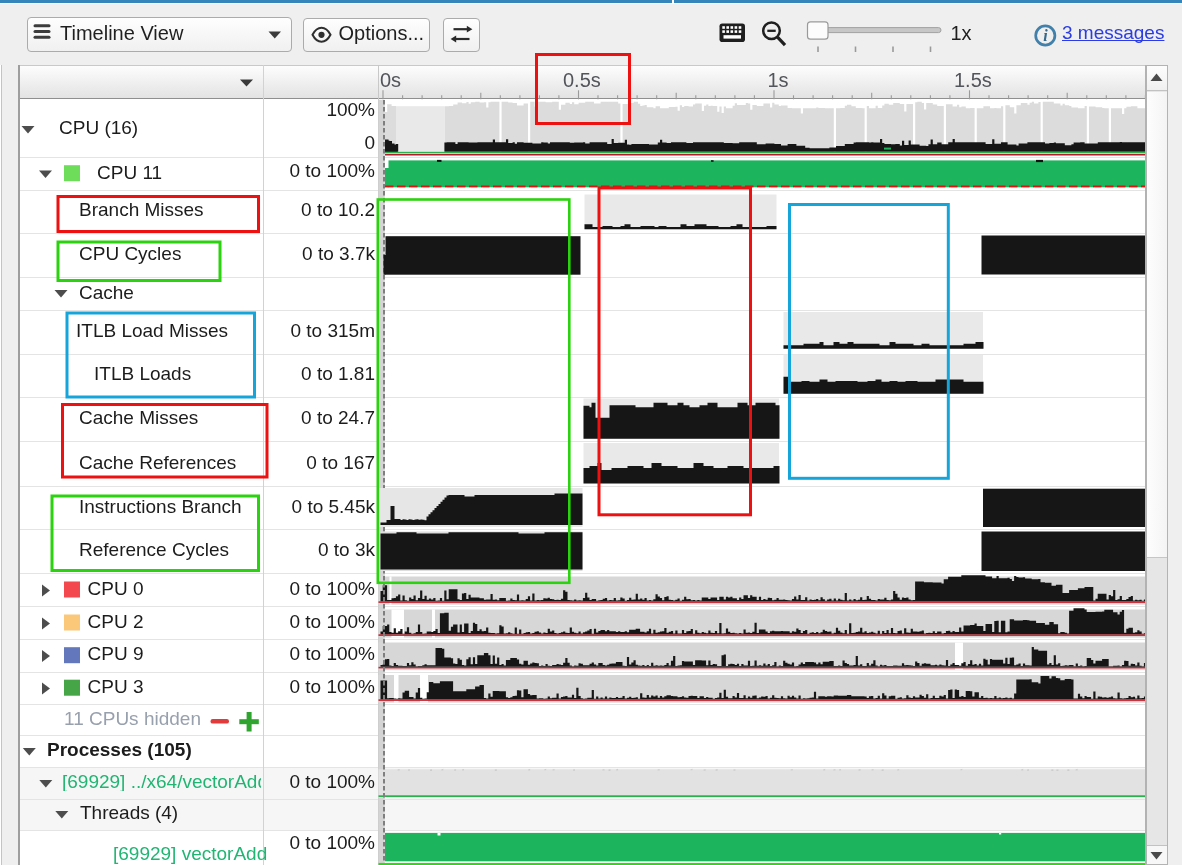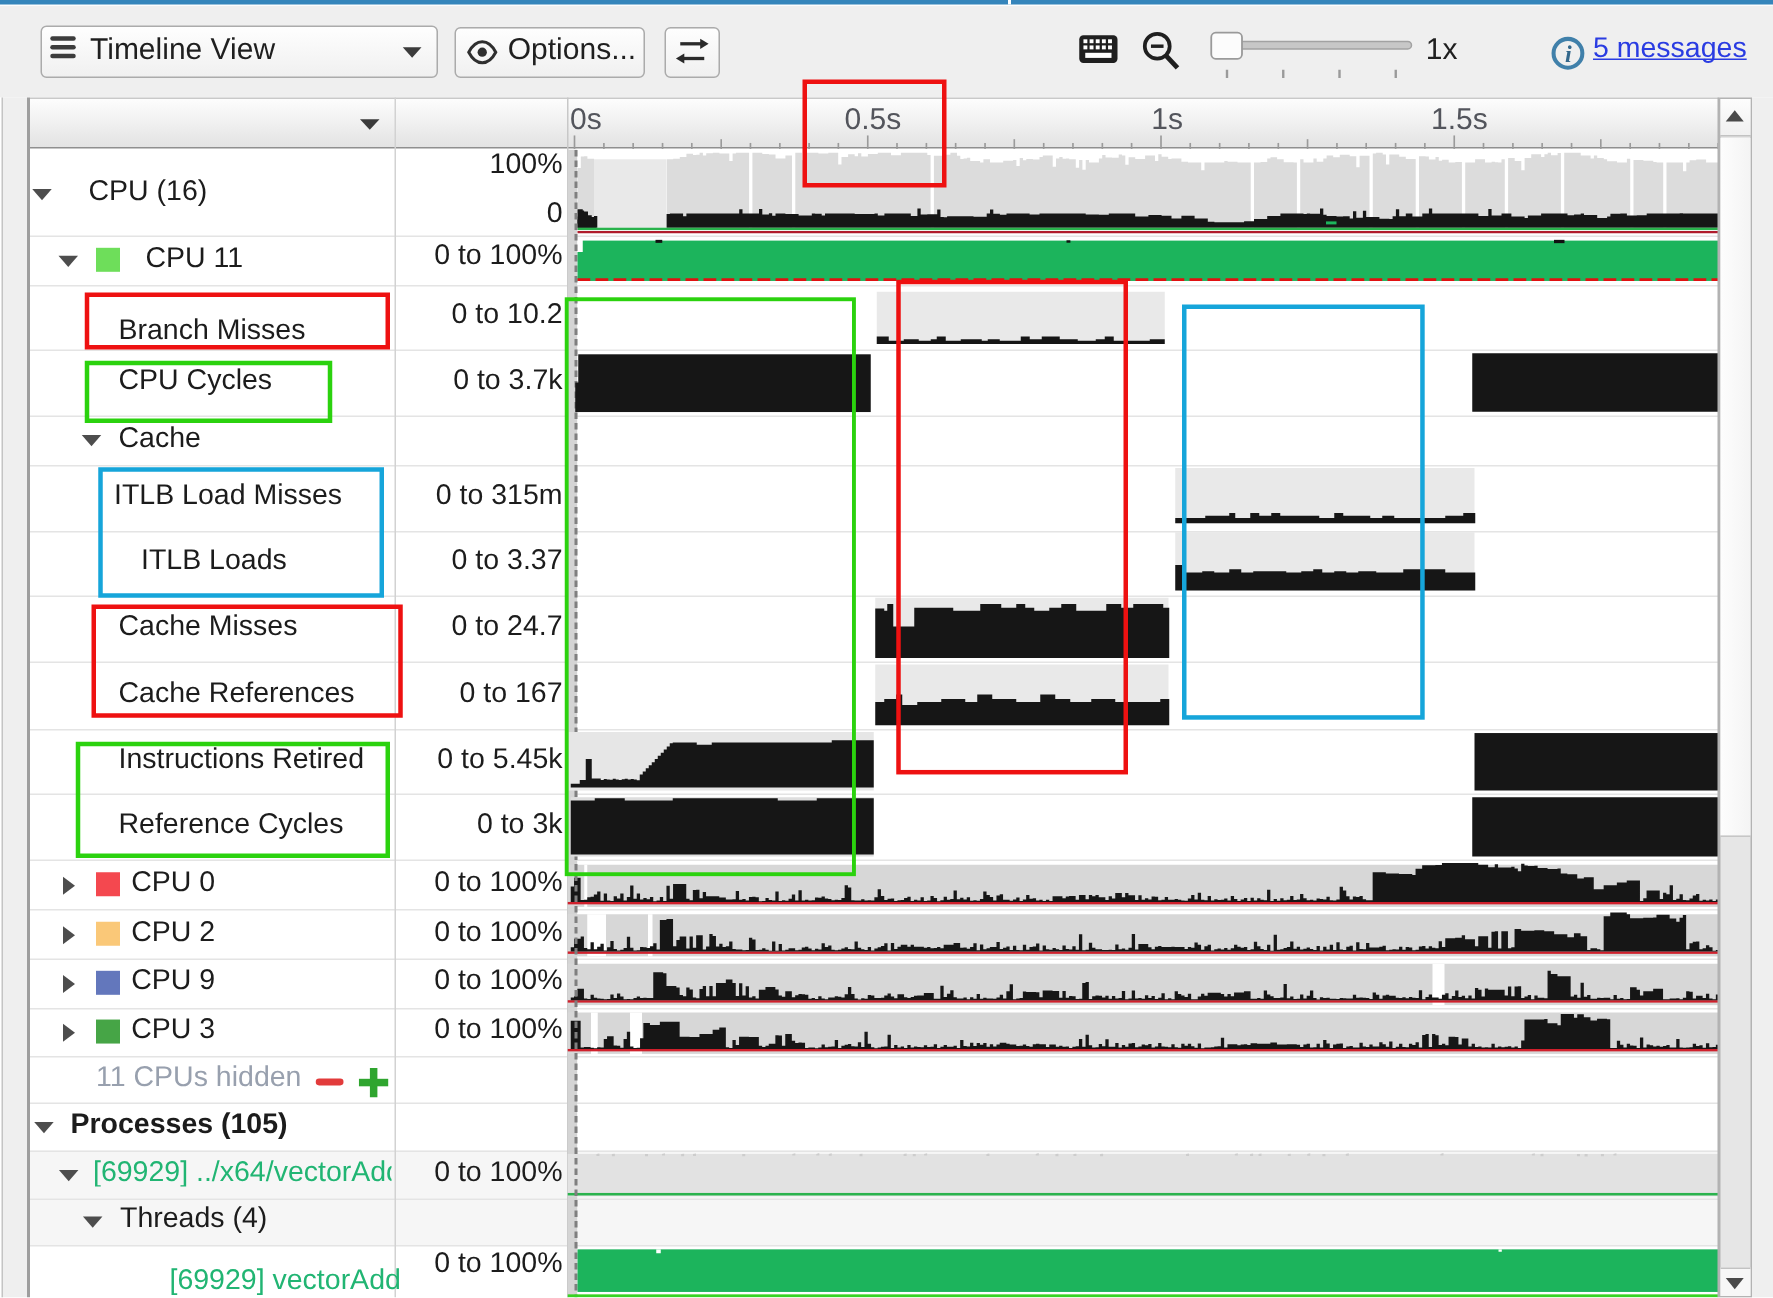--- a/index.html
+++ b/index.html
@@ -35,21 +35,21 @@
 <div id="page">
 <div id="toolbar"></div>
 <div id="topblue"></div>
     <div id="topgap"></div>
 <div class="btn" style="left:27px;top:17px;width:265px;height:35px;"></div>
 <div class="btn" style="left:303px;top:17.8px;width:127px;height:34px;"></div>
 <div class="btn" style="left:443px;top:17.8px;width:37px;height:34px;"></div>
 <div class="tbt" style="left:60px;top:23px;">Timeline View</div>
 <div class="tbt" style="left:338.5px;top:23px;">Options...</div>
 <div class="tbt" style="left:950.5px;top:23px;">1x</div>
-<div id="msg">5 messages</div>
+<div id="msg">3 messages</div>
 <div id="leftmargin"></div>
     <div id="lm-line"></div>
     <div id="tableborder"></div>
 <div id="rightmargin"></div>
 <div id="tablebg"></div>
 <div class="grayrow" style="top:767px;height:32px;"></div>
 <div class="grayrow" style="top:799px;height:30.5px;"></div>
 <div class="rb" style="top:157px"></div>
     <div class="rb" style="top:189.5px"></div>
     <div class="rb" style="top:233px"></div>
@@ -71,45 +71,45 @@
     <div class="rb" style="top:829.5px"></div>
 <div id="header"></div>
 <div id="colb1"></div>
     <div id="colb2"></div>
 <div class="rlbl" style="left:380px;top:69.5px;">0s</div>
 <div class="rlbl" style="left:563px;top:69.5px;">0.5s</div>
 <div class="rlbl" style="left:767.5px;top:69.5px;">1s</div>
 <div class="rlbl" style="left:954px;top:69.5px;">1.5s</div>
 <div class="lbl" style="left:47px;top:117.5px;white-space:nowrap;margin-left:12px;">CPU (16)</div>
     <div class="lbl" style="left:97px;top:162.5px;white-space:nowrap;">CPU 11</div>
-    <div class="lbl" style="left:79px;top:200.2px;white-space:nowrap;margin-top:11px;">Branch Misses</div>
+    <div class="lbl" style="left:79px;top:200.2px;white-space:nowrap;">Branch Misses</div>
     <div class="lbl" style="left:79px;top:244.0px;white-space:nowrap;">CPU Cycles</div>
     <div class="lbl" style="left:79px;top:282.5px;white-space:nowrap;">Cache</div>
     <div class="lbl" style="left:76px;top:320.7px;white-space:nowrap;">ITLB Load Misses</div>
     <div class="lbl" style="left:94px;top:363.7px;white-space:nowrap;">ITLB Loads</div>
     <div class="lbl" style="left:79px;top:407.7px;white-space:nowrap;">Cache Misses</div>
     <div class="lbl" style="left:79px;top:452.5px;white-space:nowrap;">Cache References</div>
-    <div class="lbl" style="left:79px;top:496.5px;white-space:nowrap;">Instructions Retired</div>
+    <div class="lbl" style="left:79px;top:496.5px;white-space:nowrap;">Instructions Branch</div>
     <div class="lbl" style="left:79px;top:540.0px;white-space:nowrap;">Reference Cycles</div>
     <div class="lbl" style="left:87.5px;top:578.5px;white-space:nowrap;">CPU 0</div>
     <div class="lbl" style="left:87.5px;top:611.5px;white-space:nowrap;">CPU 2</div>
     <div class="lbl" style="left:87.5px;top:644.2px;white-space:nowrap;">CPU 9</div>
     <div class="lbl" style="left:87.5px;top:676.7px;white-space:nowrap;">CPU 3</div>
     <div class="lbl" style="left:64px;top:708.5px;white-space:nowrap;color:#98a0ae;">11 CPUs hidden</div>
     <div class="lbl" style="left:47px;top:740.0px;white-space:nowrap;font-weight:bold;">Processes (105)</div>
     <div class="lbl" style="left:62px;top:772.0px;width:199px;overflow:hidden;white-space:nowrap;color:#21b573;">[69929] ../x64/vectorAdd</div>
     <div class="lbl" style="left:80px;top:803.2px;white-space:nowrap;">Threads (4)</div>
     <div class="lbl" style="left:113px;top:844.0px;white-space:nowrap;color:#21b573;">[69929] vectorAdd</div>
 <div class="val" style="top:99.8px">100%</div>
     <div class="val" style="top:133.0px">0</div>
     <div class="val" style="top:161.0px">0 to 100%</div>
     <div class="val" style="top:199.8px">0 to 10.2</div>
     <div class="val" style="top:244.0px">0 to 3.7k</div>
     <div class="val" style="top:320.7px">0 to 315m</div>
-    <div class="val" style="top:363.7px">0 to 3.37</div>
+    <div class="val" style="top:363.7px">0 to 1.81</div>
     <div class="val" style="top:407.7px">0 to 24.7</div>
     <div class="val" style="top:452.5px">0 to 167</div>
     <div class="val" style="top:496.5px">0 to 5.45k</div>
     <div class="val" style="top:540.0px">0 to 3k</div>
     <div class="val" style="top:578.5px">0 to 100%</div>
     <div class="val" style="top:611.5px">0 to 100%</div>
     <div class="val" style="top:644.2px">0 to 100%</div>
     <div class="val" style="top:676.7px">0 to 100%</div>
     <div class="val" style="top:772.0px">0 to 100%</div>
     <div class="val" style="top:832.8px">0 to 100%</div>

